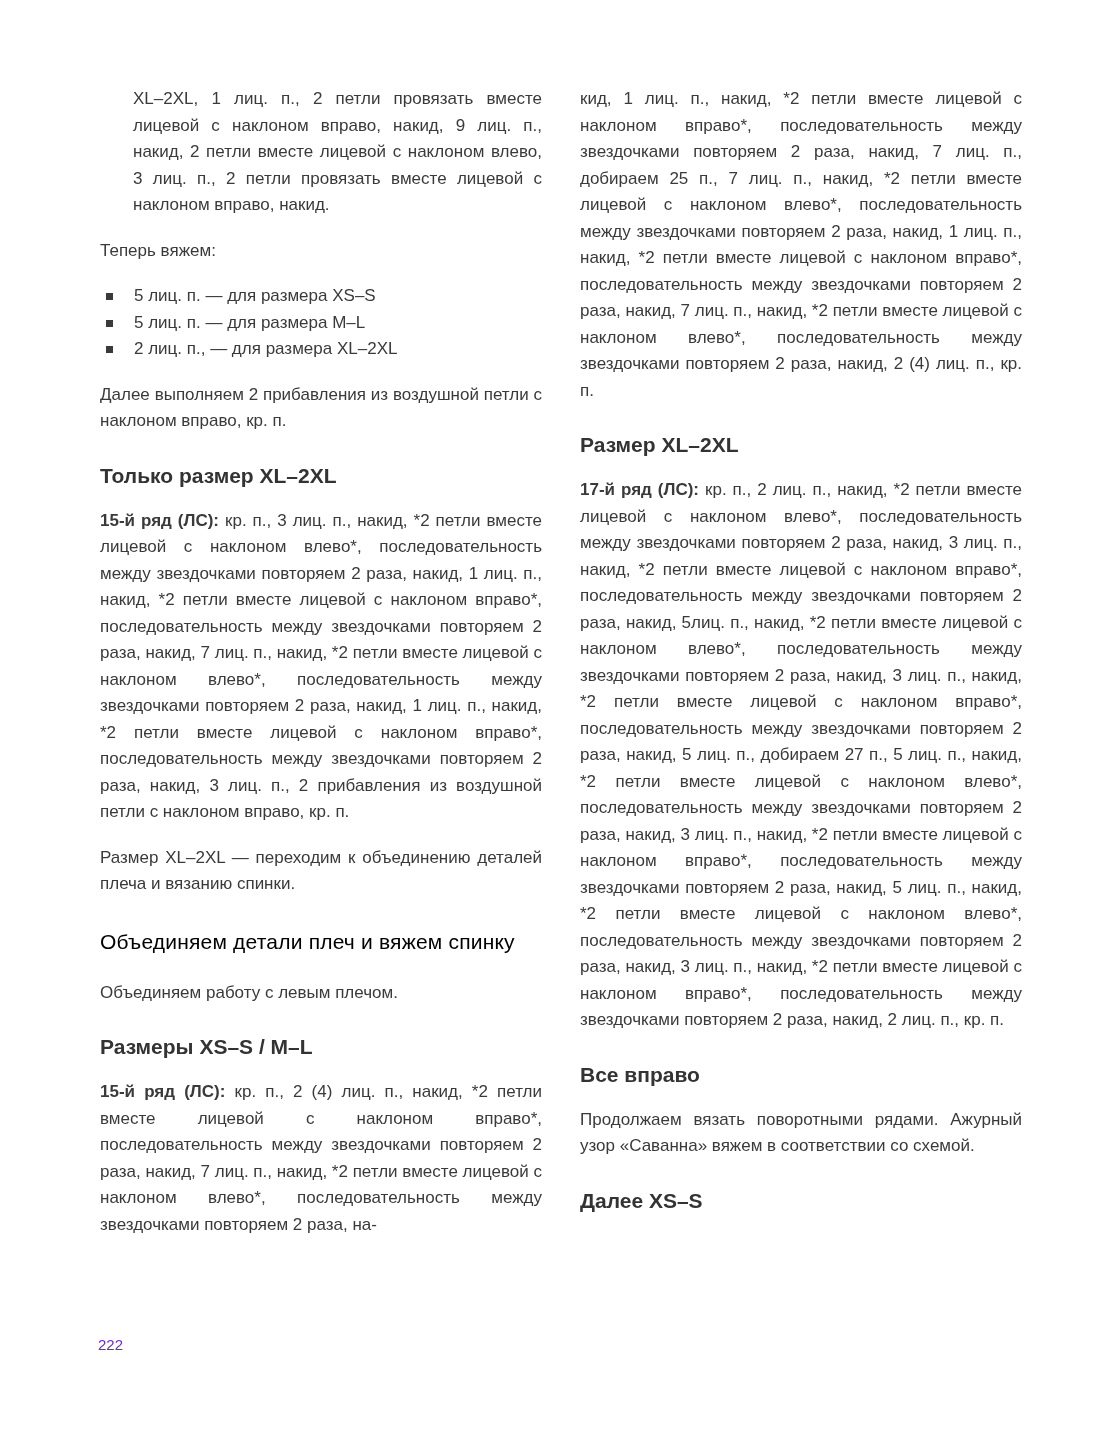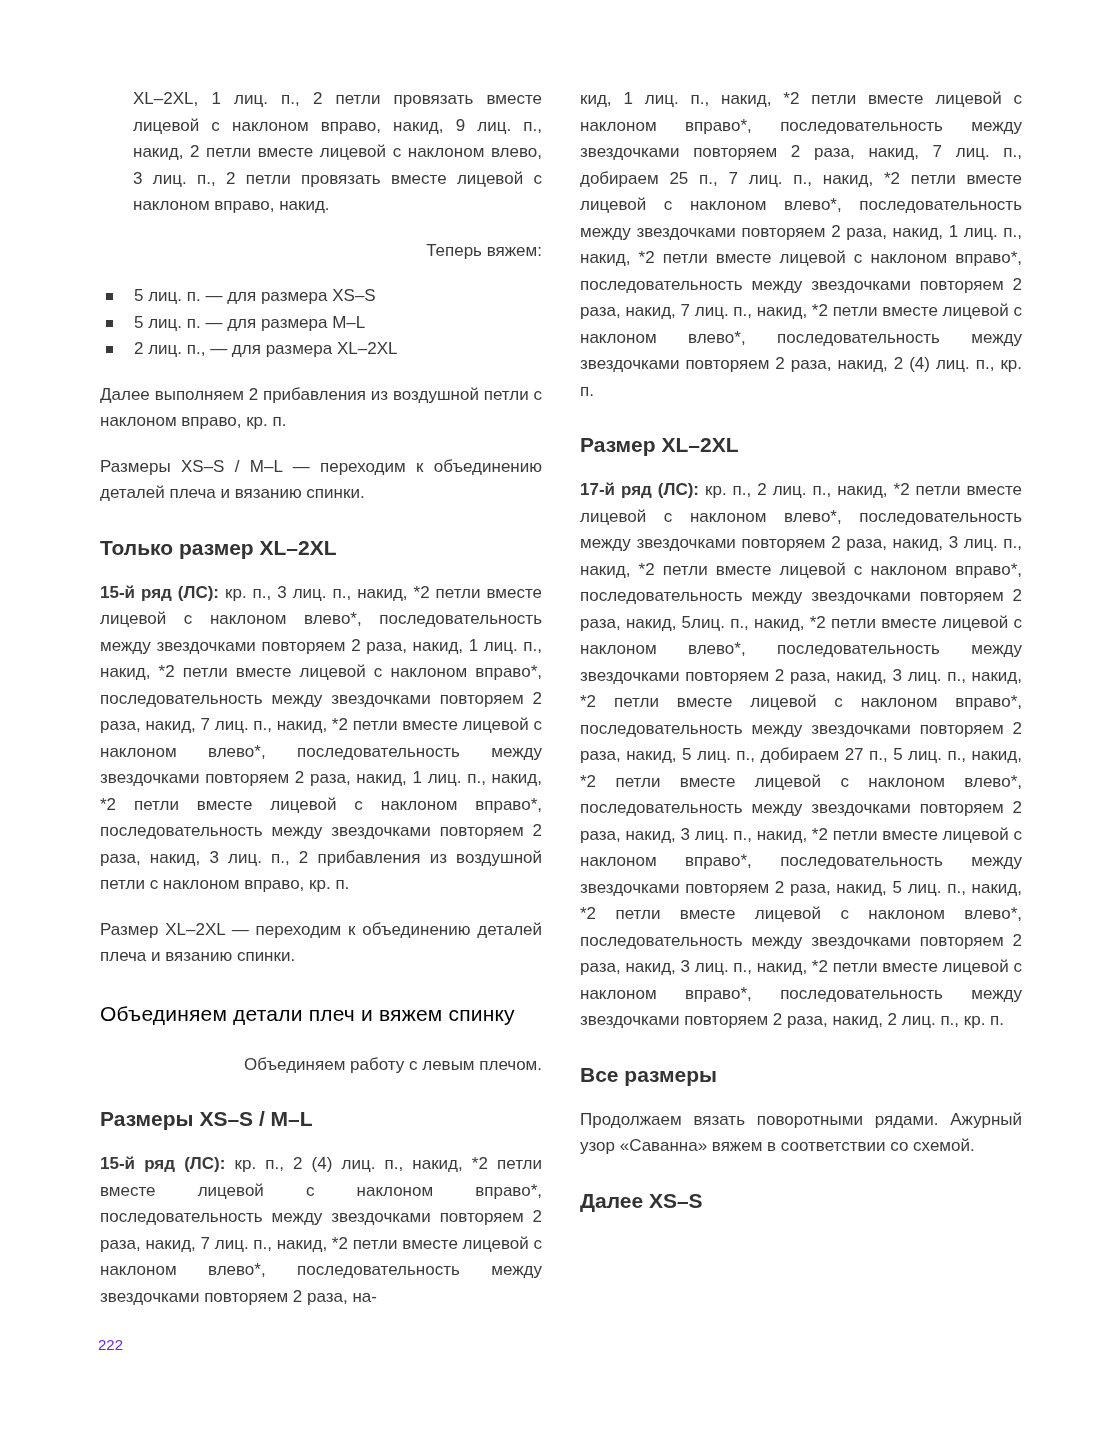--- a/index.html
+++ b/index.html
@@ -29,21 +29,21 @@
   p.body {
     font-size: 17px;
     line-height: 26.5px;
     text-align: justify;
     margin: 0 0 19px 0;
   }
   p.body.indented {
     margin-left: 33px;
   }
   p.no-justify {
-    text-align: right;
+    text-align: left;
   }
   .lead-bold {
     font-weight: bold;
   }
   h3.subhead {
     font-size: 21px;
     line-height: 26px;
     font-weight: bold;
     color: #333333;
     margin: 28px 0 19px 0;
@@ -105,21 +105,20 @@
           <span>5 лиц. п. — для размера M–L</span>
         </li>
         <li>
           <span class="bullet-marker"></span>
           <span>2 лиц. п., — для размера XL–2XL</span>
         </li>
       </ul>
 
       <p class="body">Далее выполняем 2 прибавления из воздушной петли с наклоном вправо, кр. п.</p>
 
-      <p class="body">Размеры XS–S / M–L — переходим к объединению деталей плеча и вязанию спинки.</p>
 
       <h3 class="subhead">Только размер XL–2XL</h3>
 
       <p class="body">
         <span class="lead-bold">15-й ряд (ЛС):</span><span> кр. п., 3 лиц. п., накид, *2 петли вместе лицевой с наклоном влево*, последовательность между звездочками повторяем 2 раза, накид, 1 лиц. п., накид, *2 петли вместе лицевой с наклоном вправо*, последовательность между звездочками повторяем 2 раза, накид, 7 лиц. п., накид, *2 петли вместе лицевой с наклоном влево*, последовательность между звездочками повторяем 2 раза, накид, 1 лиц. п., накид, *2 петли вместе лицевой с наклоном вправо*, последовательность между звездочками повторяем 2 раза, накид, 3 лиц. п., 2 прибавления из воздушной петли с наклоном вправо, кр. п.</span>
       </p>
 
       <p class="body">Размер XL–2XL — переходим к объединению деталей плеча и вязанию спинки.</p>
 
       <h2 class="section-head">Объединяем детали плеч и вяжем спинку</h2>
@@ -137,21 +136,21 @@
     <div class="col">
 
       <p class="body">кид, 1 лиц. п., накид, *2 петли вместе лицевой с наклоном вправо*, последовательность между звездочками повторяем 2 раза, накид, 7 лиц. п., добираем 25 п., 7 лиц. п., накид, *2 петли вместе лицевой с наклоном влево*, последовательность между звездочками повторяем 2 раза, накид, 1 лиц. п., накид, *2 петли вместе лицевой с наклоном вправо*, последовательность между звездочками повторяем 2 раза, накид, 7 лиц. п., накид, *2 петли вместе лицевой с наклоном влево*, последовательность между звездочками повторяем 2 раза, накид, 2 (4) лиц. п., кр. п.</p>
 
       <h3 class="subhead">Размер XL–2XL</h3>
 
       <p class="body">
         <span class="lead-bold">17-й ряд (ЛС):</span><span> кр. п., 2 лиц. п., накид, *2 петли вместе лицевой с наклоном влево*, последовательность между звездочками повторяем 2 раза, накид, 3 лиц. п., накид, *2 петли вместе лицевой с наклоном вправо*, последовательность между звездочками повторяем 2 раза, накид, 5лиц. п., накид, *2 петли вместе лицевой с наклоном влево*, последовательность между звездочками повторяем 2 раза, накид, 3 лиц. п., накид, *2 петли вместе лицевой с наклоном вправо*, последовательность между звездочками повторяем 2 раза, накид, 5 лиц. п., добираем 27 п., 5 лиц. п., накид, *2 петли вместе лицевой с наклоном влево*, последовательность между звездочками повторяем 2 раза, накид, 3 лиц. п., накид, *2 петли вместе лицевой с наклоном вправо*, последовательность между звездочками повторяем 2 раза, накид, 5 лиц. п., накид, *2 петли вместе лицевой с наклоном влево*, последовательность между звездочками повторяем 2 раза, накид, 3 лиц. п., накид, *2 петли вместе лицевой с наклоном вправо*, последовательность между звездочками повторяем 2 раза, накид, 2 лиц. п., кр. п.</span>
       </p>
 
-      <h3 class="subhead">Все размеры</h3>
+      <h3 class="subhead">Все вправо</h3>
 
       <p class="body">Продолжаем вязать поворотными рядами. Ажурный узор «Саванна» вяжем в соответствии со схемой.</p>
 
       <h3 class="subhead">Далее XS–S</h3>
 
 
     </div>
   </div>
 
   <div class="page-number">222</div>

